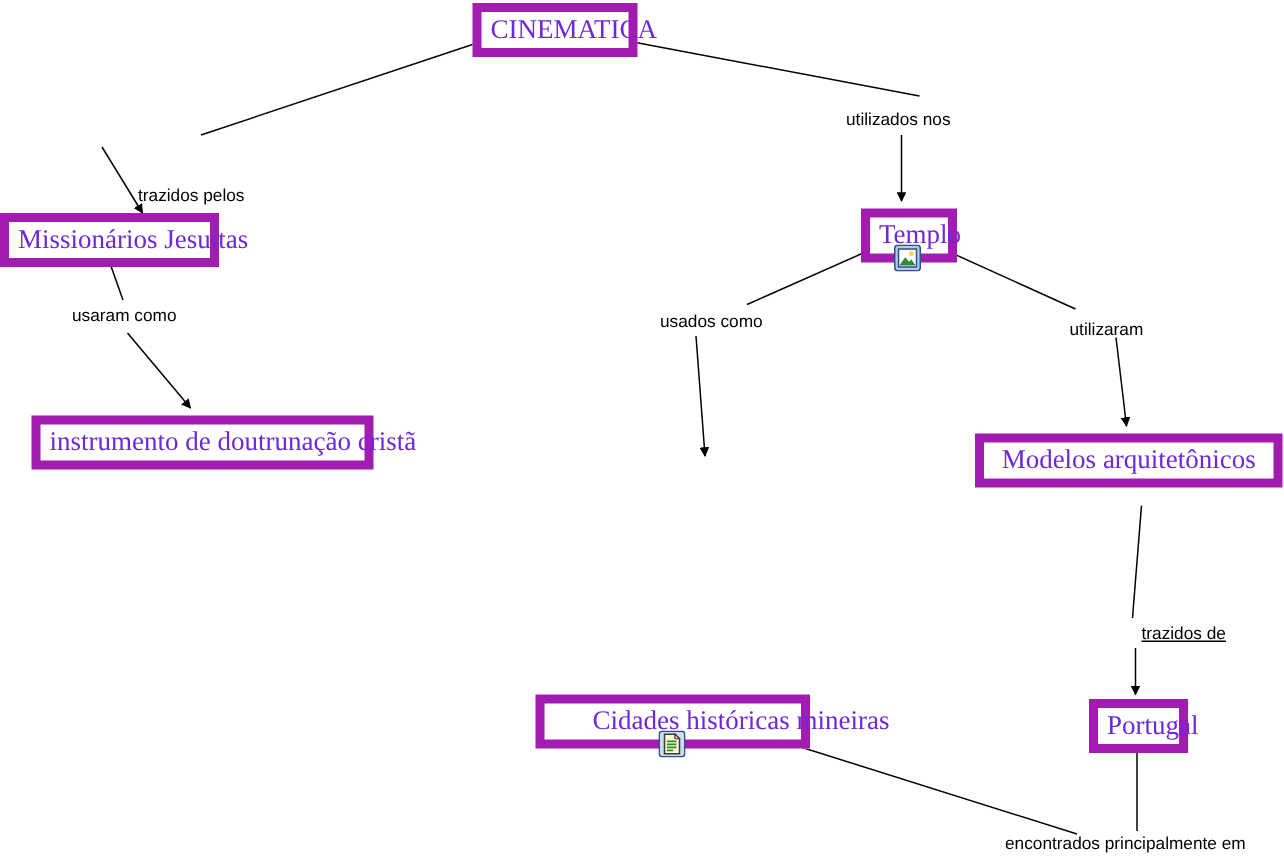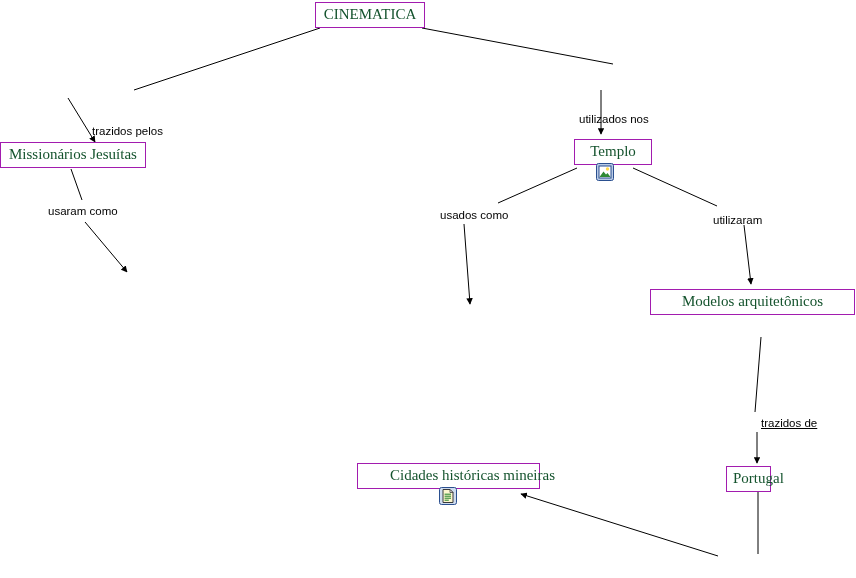--- a/index.html
+++ b/index.html
@@ -13,25 +13,25 @@
     width: 856px;
     height: 578px;
     background: #ffffff;
     overflow: hidden;
     font-family: "Liberation Serif", serif;
   }
   
   .node {
     position: absolute;
     box-sizing: border-box;
-    border: 1px solid #a21caf;
+    border: 6px solid #a21caf;
     background: #ffffff;
-    color: #14532d;
+    color: #6d28d9;
     font-family: "Liberation Serif", serif;
-    font-size: 15px;
+    font-size: 18px;
     line-height: 17px;
     text-align: center;
     padding: 3px 6px 4px 6px;
     white-space: nowrap;
     z-index: 5;
   }
   .node .line2 { display: block; }
 
   
   .linklabel {
@@ -109,62 +109,68 @@
   </svg>
 
   <div class="node" style="left:315px; top:2px; width:110px;">
     <span>CINEMATICA</span>
   </div>
 
   <div class="node" style="left:0px; top:142px; width:146px;">
     <span>Missionários Jesuítas</span>
   </div>
 
+  <div class="node" style="left:21px; top:277px; width:228px;">
+    <span>instrumento de doutrunação cristã</span>
+  </div>
 
-  <div class="node" style="left:574px; top:139px; width:78px;">
+  <div class="node" style="left:574px; top:139px; width:64px;">
     <span>Templo</span>
   </div>
 
 
   <div class="node" style="left:650px; top:289px; width:205px;">
     <span class="line1">Modelos arquitetônicos</span>
   </div>
 
-  <div class="node" style="left:726px; top:466px; width:45px;">
+  <div class="node" style="left:726px; top:466px; width:66px;">
     <span>Portugal</span>
   </div>
 
   <div class="node" style="left:357px; top:463px; width:183px;padding-left:32px;">
     <span>Cidades históricas mineiras</span>
   </div>
 
   <div class="linklabel" style="left:92px; top:87px;margin-top:38px;">
     <span>trazidos pelos</span>
   </div>
 
   <div class="linklabel" style="left:48px; top:205px;">
     <span>usaram como</span>
   </div>
 
-  <div class="linklabel" style="left:579px; top:74px;margin-top:39px;">
+  <div class="linklabel" style="left:564px; top:74px;">
     <span>utilizados nos</span>
   </div>
 
   <div class="linklabel" style="left:440px; top:209px;">
     <span>usados como</span>
   </div>
 
   <div class="linklabel" style="left:713px; top:214px;">
     <span>utilizaram</span>
   </div>
 
   <div class="linklabel" style="left:761px; top:417px;text-decoration:underline;">
     <span>trazidos de</span>
   </div>
 
+  <div class="linklabel" style="left:670px; top:557px;">
+    <span>encontrados principalmente em</span>
+  </div>
 
   <div class="resicon" style="left:596px; top:163px;">
     <svg viewBox="0 0 18 18" width="18" height="18" xmlns="http://www.w3.org/2000/svg">
       <rect x="0.5" y="0.5" width="17" height="17" rx="2" ry="2" fill="#b9cbe6" stroke="#2a4f8f" stroke-width="1"></rect>
       <rect x="3" y="3" width="12" height="12" fill="#ffffff" stroke="#2a4f8f" stroke-width="1"></rect>
       <circle cx="11.5" cy="6" r="1.7" fill="#ffd84d"></circle>
       <path d="M 3.5 14 L 7.5 8.5 L 10 11.5 L 11.5 10 L 14.5 14 Z" fill="#2f8a33"></path>
     </svg>
   </div>
 

